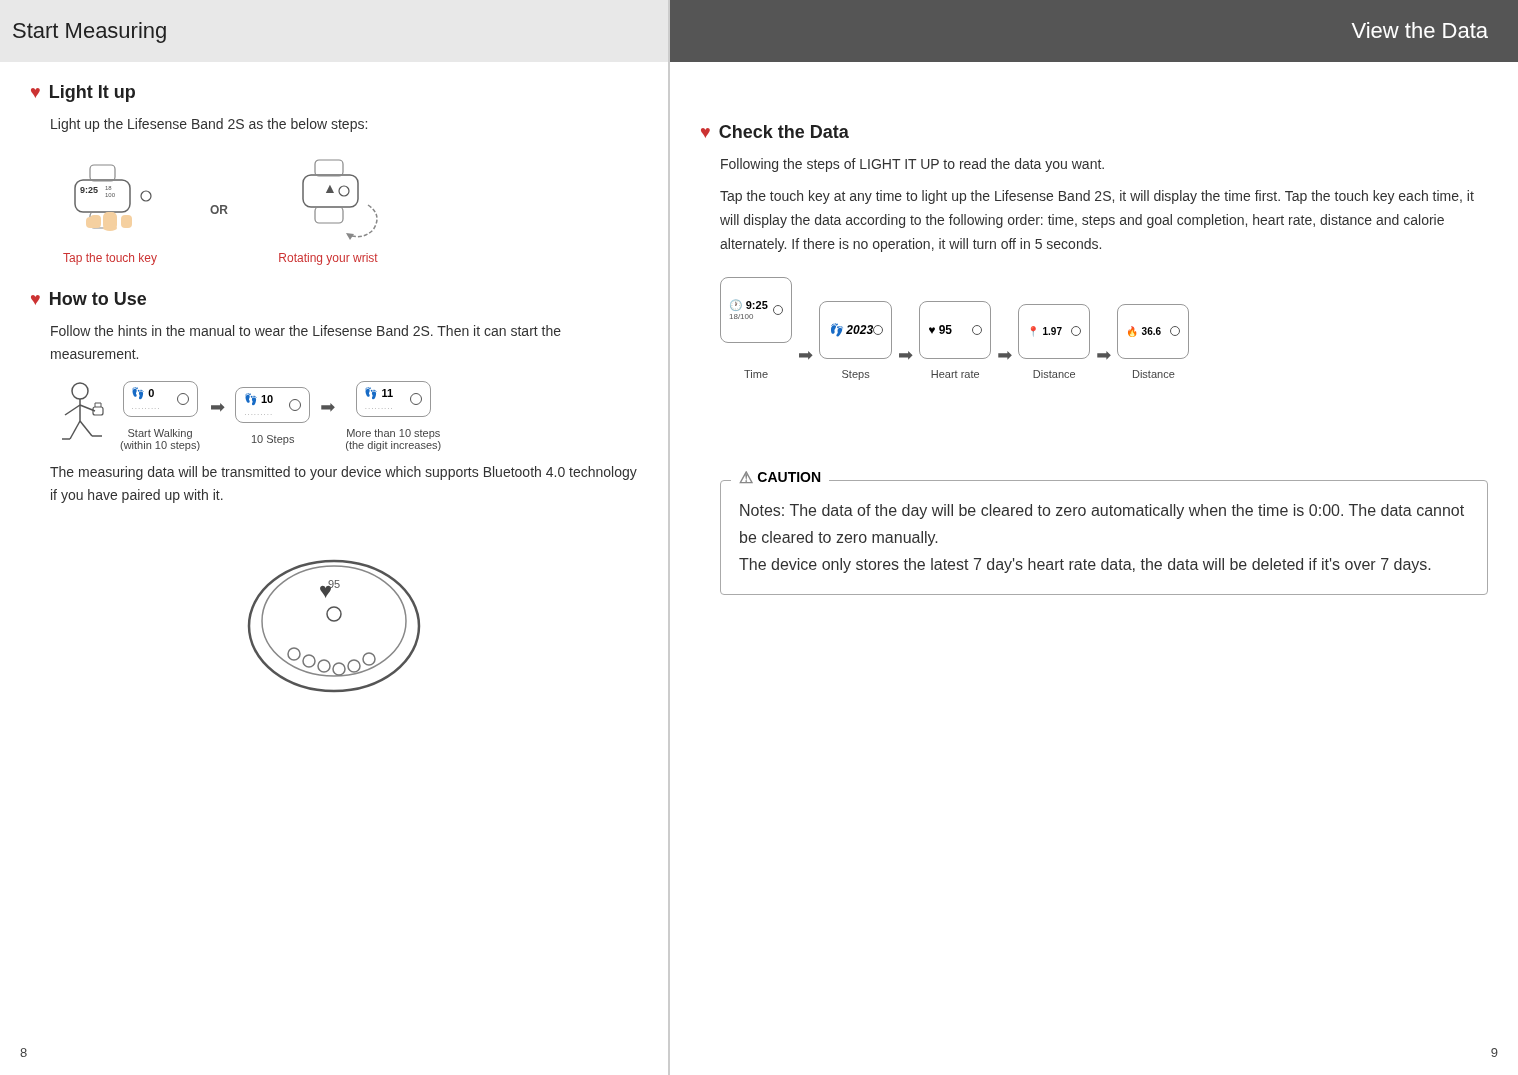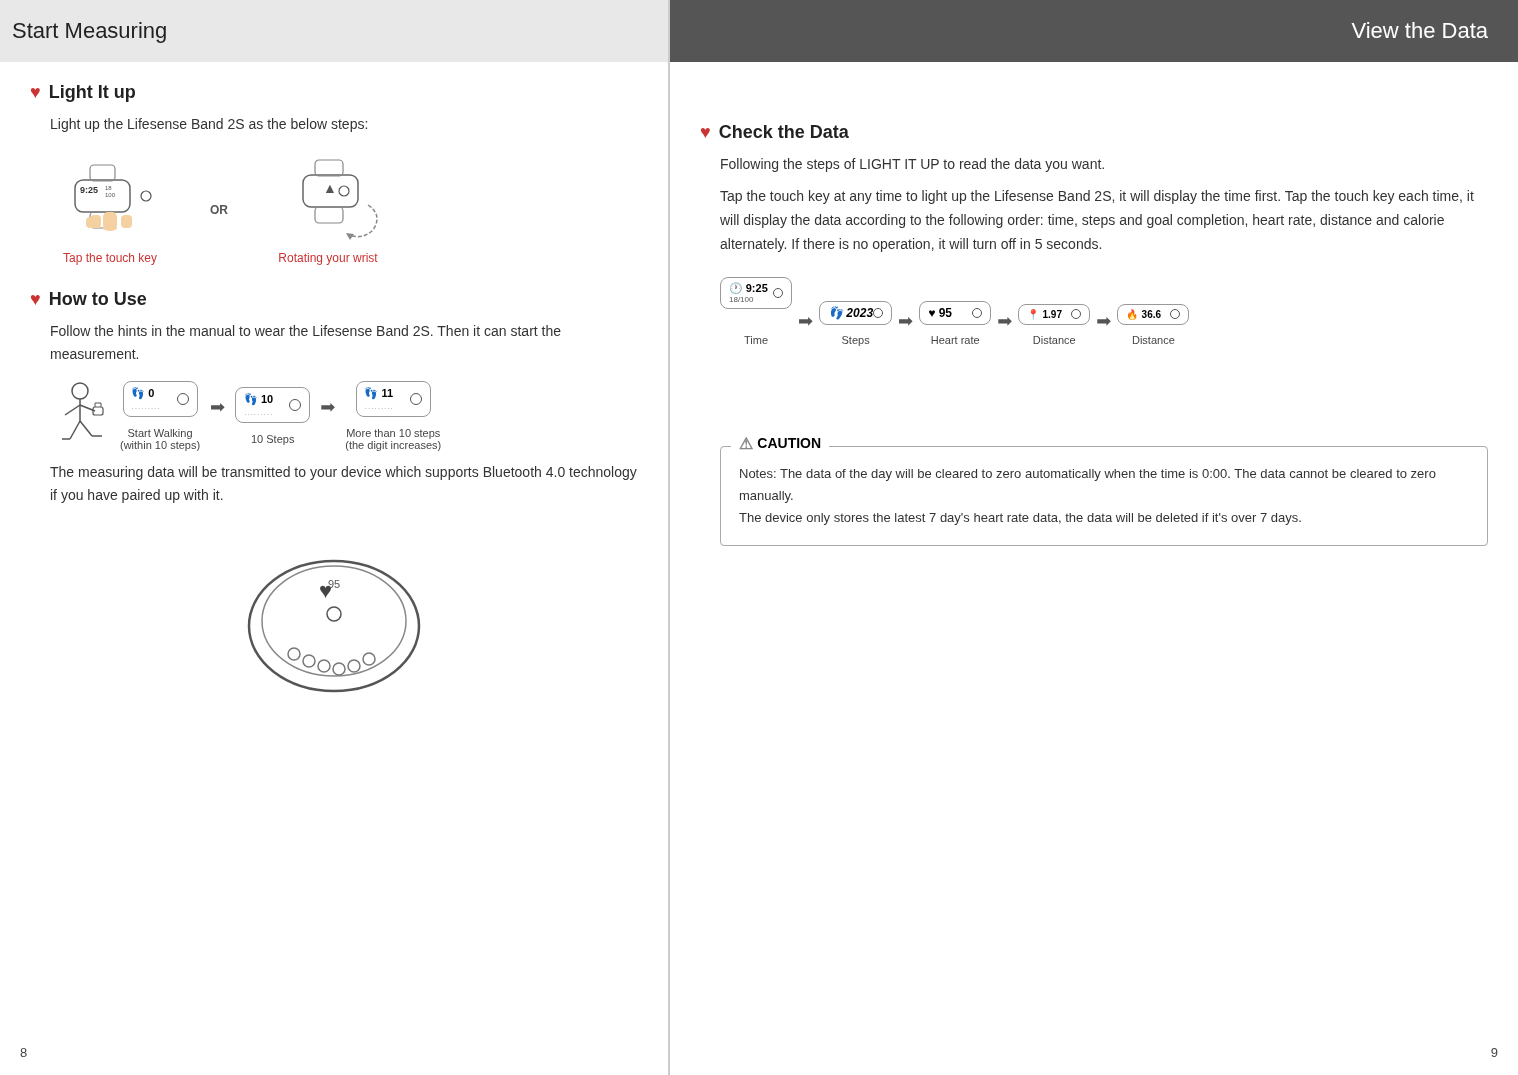--- a/index.html
+++ b/index.html
@@ -211,29 +211,29 @@
       font-weight: bold;
       display: flex;
       align-items: center;
       gap: 4px;
     }
     .caution-triangle {
       color: #888;
       font-size: 16px;
     }
     .caution-text {
-      font-size: 13px;
+      font-size: 16px;
       color: #333;
       line-height: 1.7;
     }
     
     .data-band {
       border: 1.5px solid #999;
       border-radius: 8px;
-      padding: 4px 8px;
+      padding: 21px 8px;
       min-width: 72px;
       display: flex;
       align-items: center;
       justify-content: space-between;
       background: #fff;
       font-size: 10px;
     }
     .data-band-circle {
       width: 10px;
       height: 10px;

